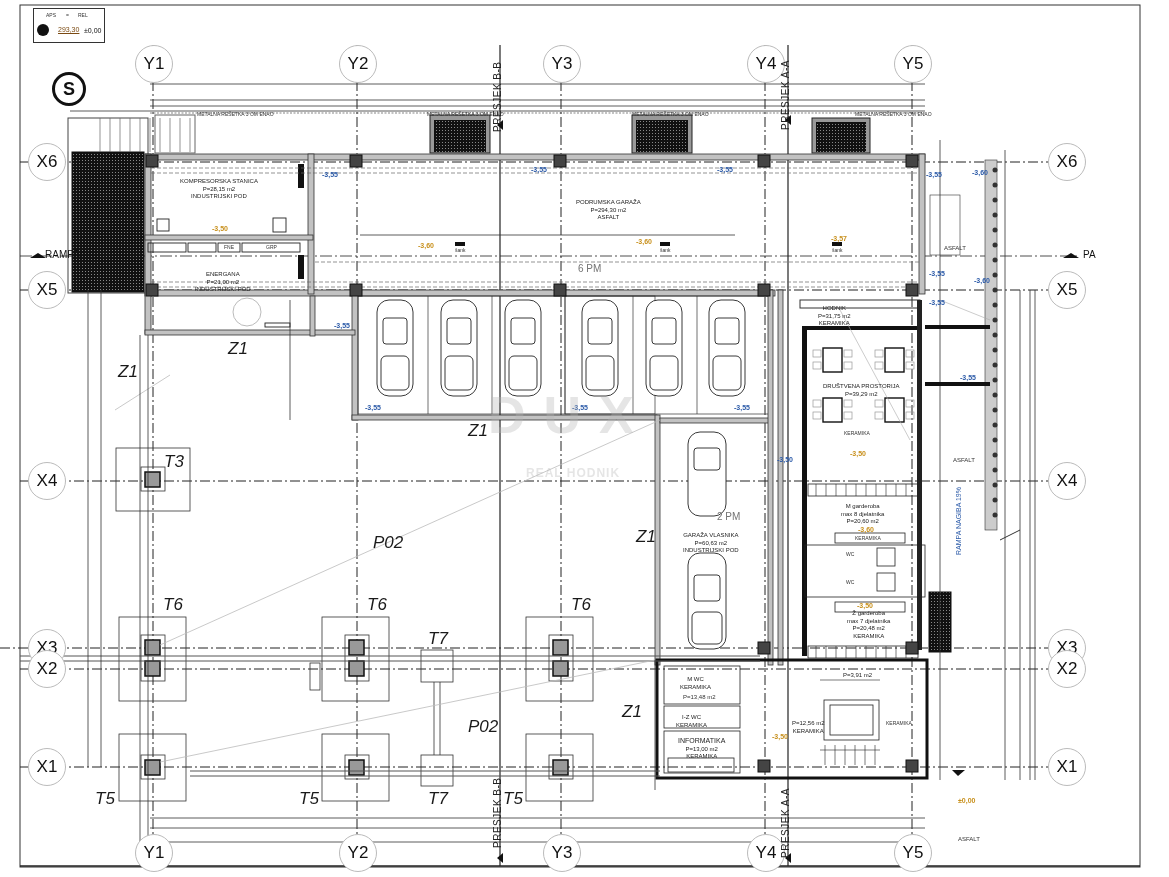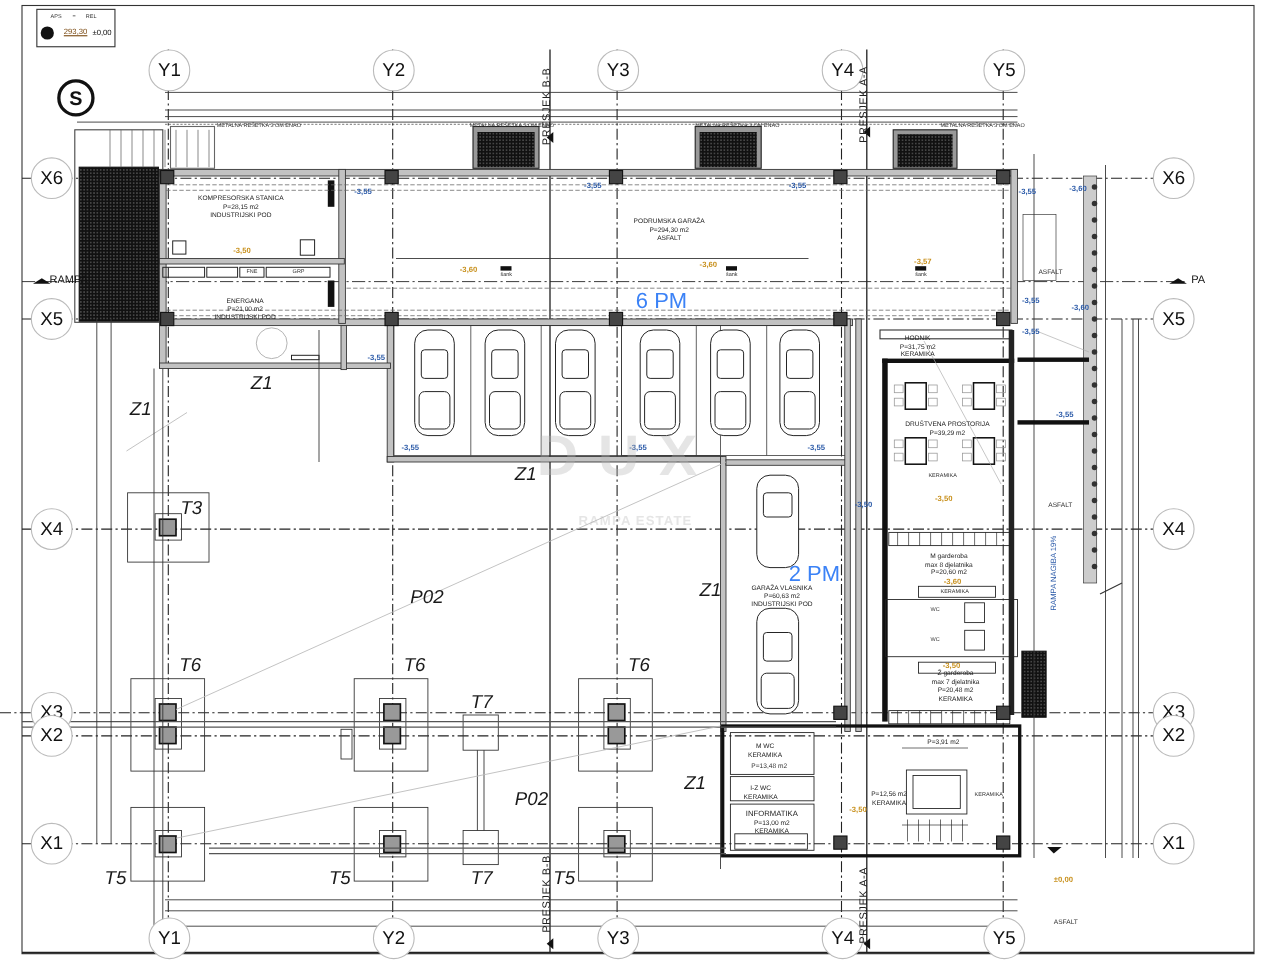--- a/index.html
+++ b/index.html
@@ -6,21 +6,21 @@
   body{width:1169px;height:877px;position:relative;overflow:hidden;font-family:"Liberation Sans",sans-serif;}
   #plan{position:absolute;left:0;top:0;width:1169px;height:877px;}
   .lbl{position:absolute;white-space:nowrap;line-height:1;color:#111;}
   .axis{position:absolute;width:38px;height:38px;border:1px solid #bbb;border-radius:50%;background:#fff;
         display:flex;align-items:center;justify-content:center;font-size:17px;color:#111;box-sizing:border-box;}
   .struct{font-style:italic;font-size:17px;color:#1a1a1a;}
   .room{font-size:6px;text-align:center;color:#222;line-height:1.25;}
   .lvl{font-size:7px;color:#2b5aa8;font-weight:bold;}
   .lvl-o{color:#c8901c;}
   .tiny{font-size:5px;color:#333;}
-  .pm{font-size:20px;color:#3b82f6;}
+  .pm{font-size:10px;color:#737373;}
   .presjek{font-size:10px;color:#222;transform-origin:left top;letter-spacing:0.5px;}
   .wm{position:absolute;color:rgba(180,180,180,0.35);font-weight:bold;}
   .legend{position:absolute;left:33px;top:8px;width:70px;height:33px;border:1px solid #333;background:#fff;}
 </style>
 </head>
 <body>
 
 <svg id="plan" viewBox="0 0 1169 877" xmlns="http://www.w3.org/2000/svg">
   <defs>
     <pattern id="grate" width="3" height="3" patternUnits="userSpaceOnUse">
@@ -558,13 +558,13 @@
 <span class="lbl struct" style="left:95px;top:790px;">T5</span>
 <span class="lbl struct" style="left:299px;top:790px;">T5</span>
 <span class="lbl struct" style="left:503px;top:790px;">T5</span>
 
 <span class="lbl tiny" style="left:944px;top:245px;font-size:6px;">ASFALT</span>
 <span class="lbl tiny" style="left:953px;top:457px;font-size:6px;">ASFALT</span>
 <span class="lbl tiny" style="left:958px;top:836px;font-size:6px;">ASFALT</span>
 <span class="lbl" style="left:955px;top:555px;font-size:7px;color:#2b5aa8;transform:rotate(-90deg);transform-origin:left top;">RAMPA NAGIBA 19%</span>
 
 <span class="wm" style="left:488px;top:385px;font-size:52px;letter-spacing:18px;">DUX</span>
-<span class="wm" style="left:526px;top:466px;font-size:12px;letter-spacing:1px;">RAMPA ESTATE</span>
+<span class="wm" style="left:526px;top:466px;font-size:12px;letter-spacing:1px;">REAL HODNIK</span>
 
 </body></html>

